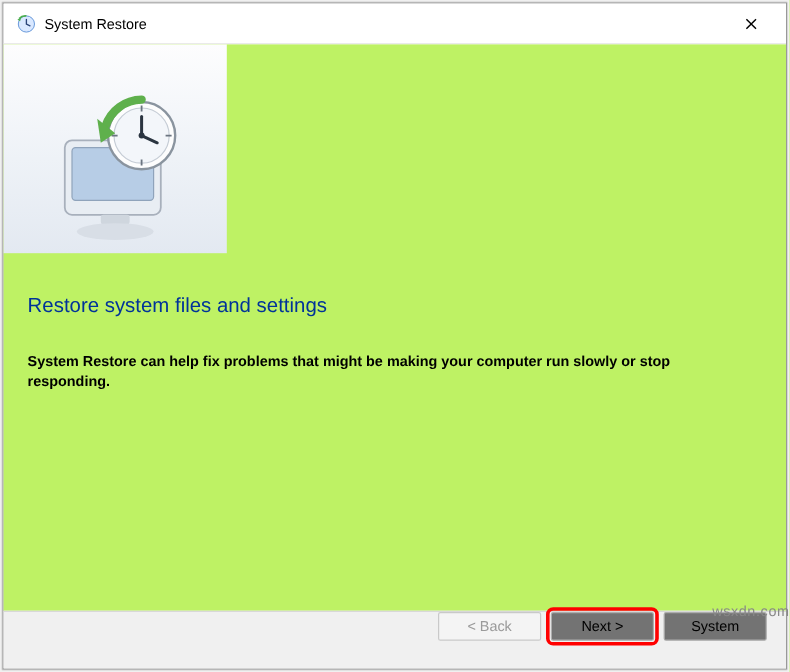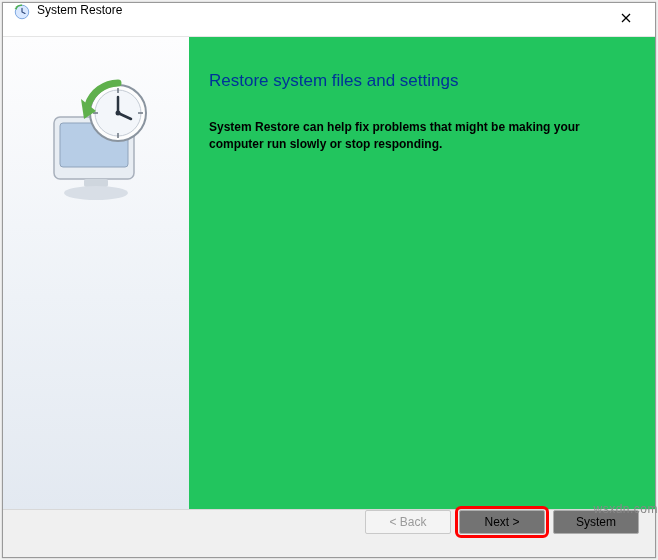--- a/index.html
+++ b/index.html
@@ -17,20 +17,21 @@
       margin: 2px;
       background: #fff;
       border: 1px solid #999;
       display: flex;
       flex-direction: column;
       box-shadow: 0 0 1px rgba(0,0,0,0.3);
     }
     .titlebar {
       height: 34px;
       display: flex;
+      align-items: center;
       padding: 0 6px 0 10px;
       border-bottom: 1px solid #e5e5e5;
       background: #fff;
     }
     .titlebar .title-icon {
       width: 18px; height: 18px;
       margin-right: 6px;
       display: flex; align-items: center; justify-content: center;
     }
     .titlebar .title-text {
@@ -44,21 +45,22 @@
       display: flex; align-items: center; justify-content: center;
       font-size: 15px;
       color: #000;
       background: transparent;
       border: none;
       cursor: pointer;
     }
     .content {
       flex: 1;
       display: flex;
-      background: #22c55e;
+      flex-direction: column;
+      background: #bef264;
     }
     .left-pane {
       width: 186px;
       background: linear-gradient(to bottom, #fdfdfe 0%, #eef2f7 55%, #e3e9f1 100%);
       display: flex;
       align-items: flex-start;
       justify-content: center;
       padding-top: 34px;
     }
     .restore-illustration {

